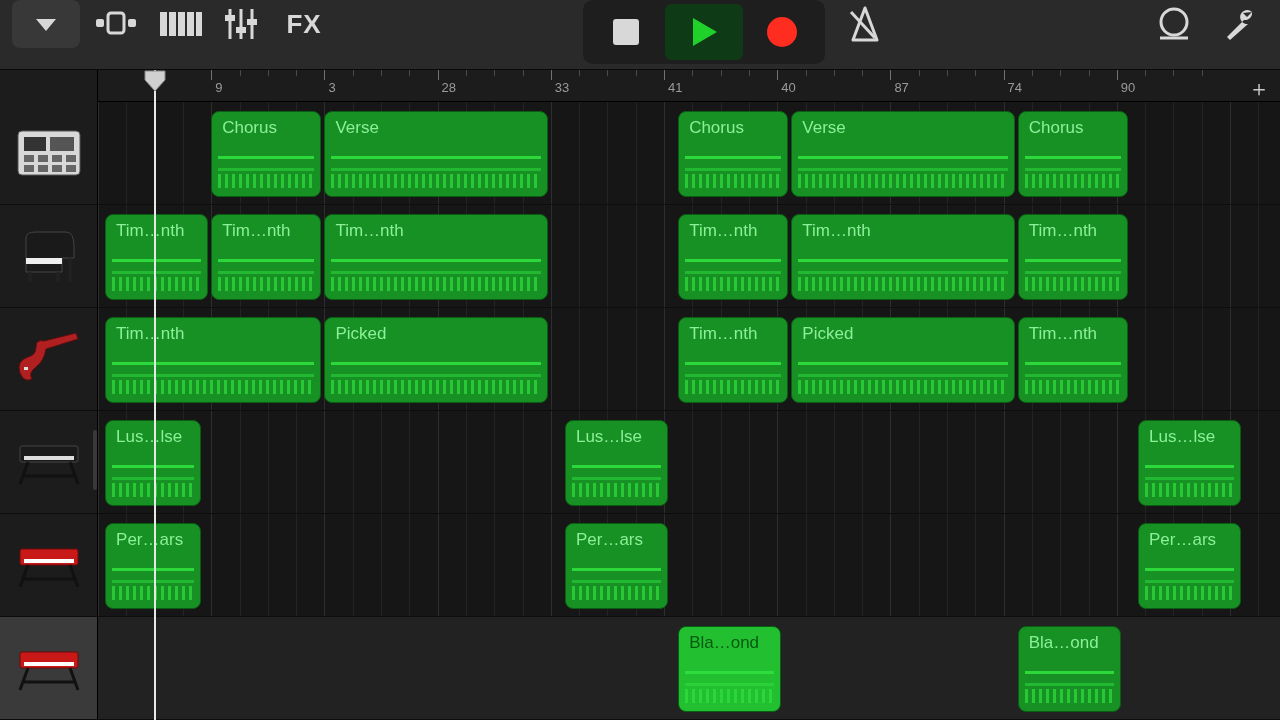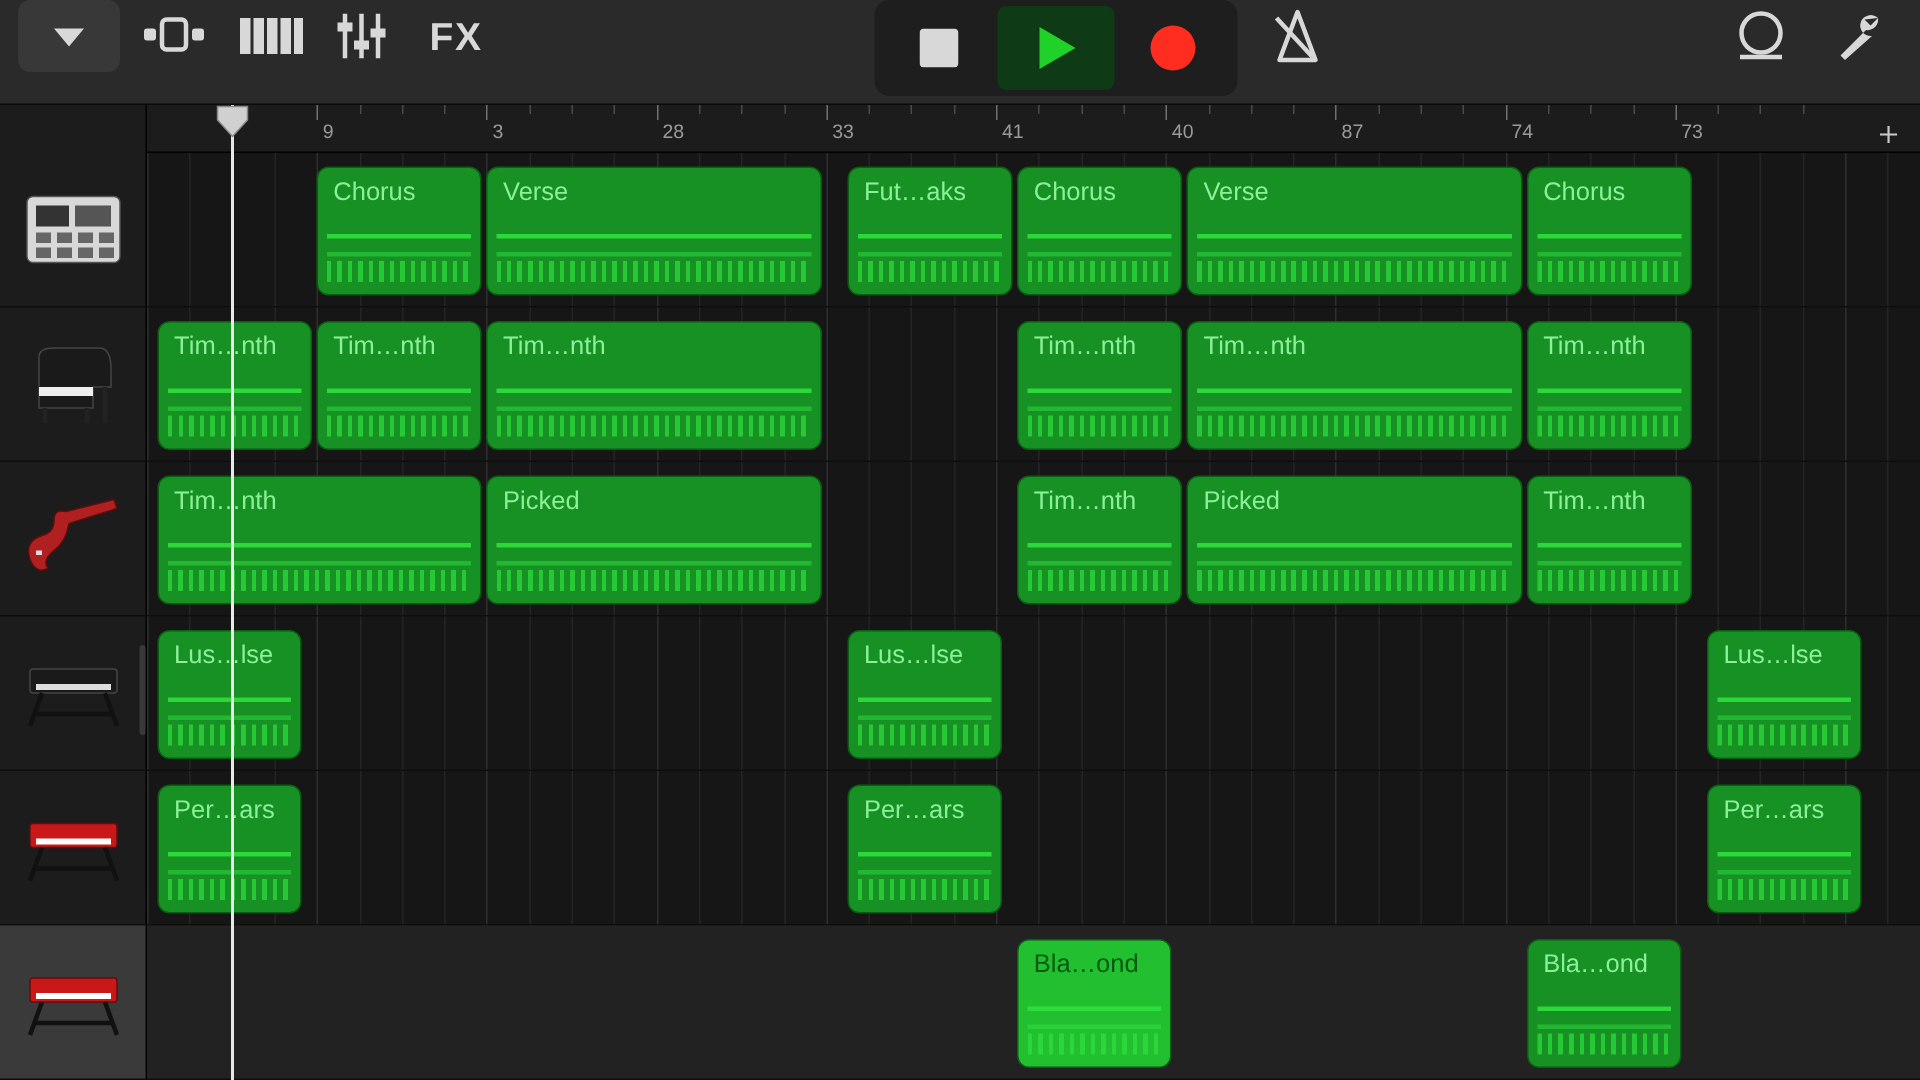--- a/index.html
+++ b/index.html
@@ -270,21 +270,21 @@
           <div class="ruler-minitick" style="left: 877.3px;"></div>
           <div class="ruler-mark" style="left: 905.6px;">
             <div class="tick"></div>
             <span class="lbl">74</span>
           </div>
           <div class="ruler-minitick" style="left: 933.9px;"></div>
           <div class="ruler-minitick" style="left: 962.2px;"></div>
           <div class="ruler-minitick" style="left: 990.5px;"></div>
           <div class="ruler-mark" style="left: 1018.8px;">
             <div class="tick"></div>
-            <span class="lbl">73</span>
+            <span class="lbl">90</span>
           </div>
           <div class="ruler-minitick" style="left: 1047.1px;"></div>
           <div class="ruler-minitick" style="left: 1075.4px;"></div>
           <div class="ruler-minitick" style="left: 1103.7px;"></div>
           <div class="playhead-handle" style="left: 56.6px;"><svg width="24" height="22">
               <polygon points="2,1 22,1 22,10 12,21 2,10" fill="#d0d0d0" stroke="#888"></polygon>
             </svg></div>
         </div>
       <div class="tracks-area" id="tracks-area">
           <div class="gridline" style="left: 0px; background: rgb(46, 46, 46);"></div>
@@ -339,28 +339,20 @@
               </div>
             </div>
             <div class="region" style="left: 226.4px; width: 223.4px;">
               <div class="label">Verse</div>
               <div class="wave">
                 <div class="wave-line" style="top:6px"></div>
                 <div class="wave-line" style="top:18px;opacity:.5"></div>
                 <div class="wave-dots" style="height:14px;bottom:0"></div>
               </div>
             </div>
-            <div class="region" style="left: 466.95px; width: 110.2px;">
-              <div class="label">Fut…aks</div>
-              <div class="wave">
-                <div class="wave-line" style="top:6px"></div>
-                <div class="wave-line" style="top:18px;opacity:.5"></div>
-                <div class="wave-dots" style="height:14px;bottom:0"></div>
-              </div>
-            </div>
             <div class="region" style="left: 580.15px; width: 110.2px;">
               <div class="label">Chorus</div>
               <div class="wave">
                 <div class="wave-line" style="top:6px"></div>
                 <div class="wave-line" style="top:18px;opacity:.5"></div>
                 <div class="wave-dots" style="height:14px;bottom:0"></div>
               </div>
             </div>
             <div class="region" style="left: 693.35px; width: 223.4px;">
               <div class="label">Verse</div>

